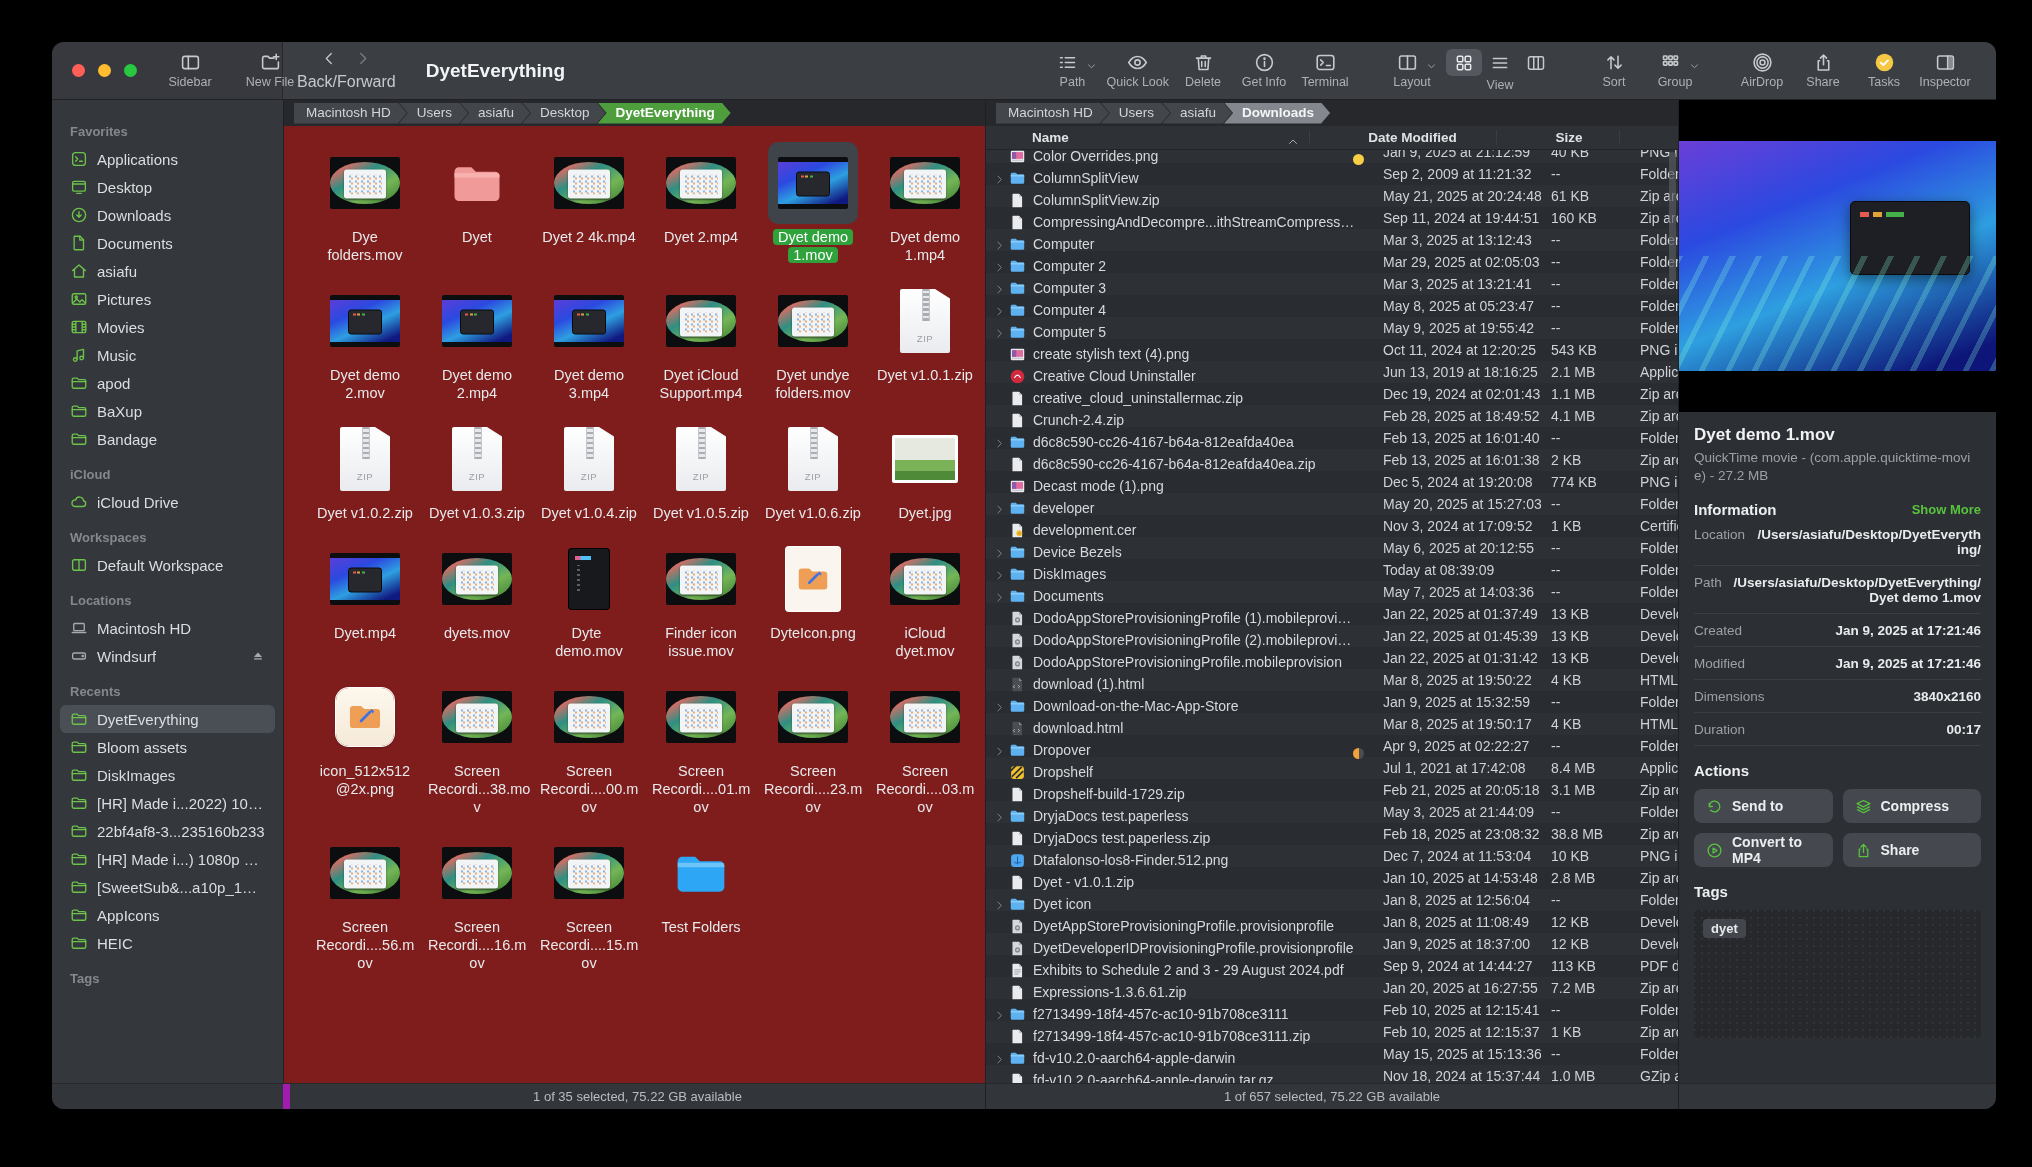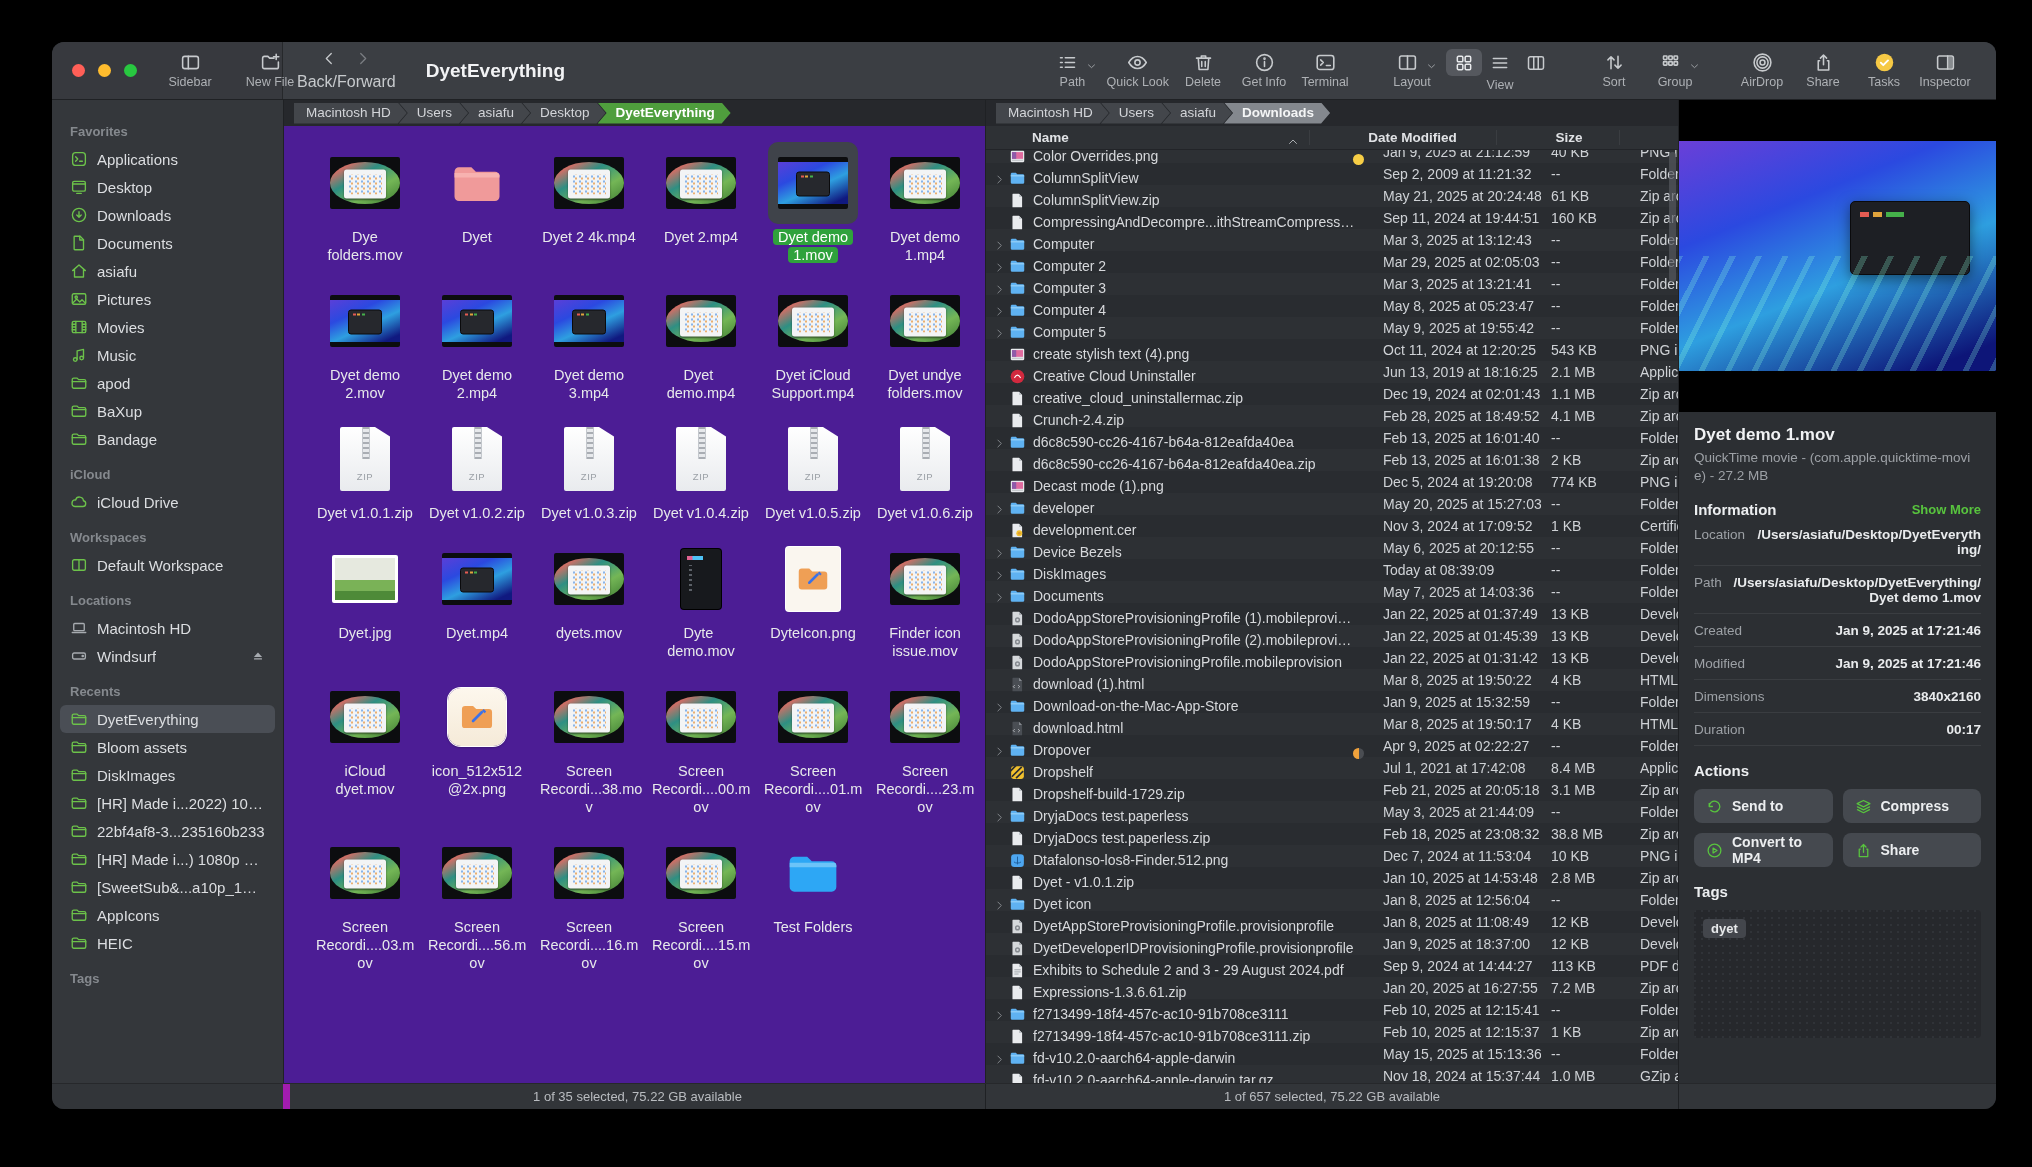--- a/index.html
+++ b/index.html
@@ -50,21 +50,21 @@
   .pane-l { width:702px; flex-shrink:0; }
   .pane-r { width:693px; flex-shrink:0; }
   .crumbbar { height:26px; background:#26282c; display:flex; align-items:center; padding:0 10px; flex-shrink:0; }
   .crumb { font-size:13.5px; color:#d3d5d9; background:#43464b; padding:2.5px 16px 3.5px 18px; margin-left:-8px; white-space:nowrap;
            clip-path:polygon(0 0, calc(100% - 9px) 0, 100% 50%, calc(100% - 9px) 100%, 0 100%, 9px 50%); }
   .crumb:first-child { margin-left:0; clip-path:polygon(0 0, calc(100% - 9px) 0, 100% 50%, calc(100% - 9px) 100%, 0 100%); padding-left:12px; }
   .crumb.act-green { background:#4f9e3d; color:#fff; font-weight:700; }
   .crumb.act-gray { background:#84888e; color:#f4f5f6; font-weight:700; }
 
   
-  .gridwrap { flex:1; overflow:hidden; padding:16px 0 0 26px; background:#4c1d95; }
+  .gridwrap { flex:1; overflow:hidden; padding:16px 0 0 26px; background:#7f1d1d; }
   .grid { display:grid; grid-template-columns:repeat(6,110px); column-gap:2px; row-gap:16px; }
   .gitem { width:110px; display:flex; flex-direction:column; align-items:center; }
   .gthumb { height:82px; display:flex; align-items:center; justify-content:center; padding:6px 10px; border-radius:10px; }
   .gitem.sel .gthumb { background:#3f434a; }
   .glabel { margin-top:4px; font-size:14.5px; line-height:18px; color:#e7e9eb; text-align:center; max-width:108px; word-wrap:break-word; }
   .glabel .pill { border-radius:4px; padding:0 5px; box-decoration-break:clone; -webkit-box-decoration-break:clone; }
   .gitem.sel .glabel .pill { background:#2fa23c; color:#fff; }
 
   .tmov { width:70px; height:52px; background:#0c0d0f; border-radius:2px; display:flex; align-items:center; justify-content:center; }
   .timg { width:70px; height:42px; position:relative; overflow:hidden; }
@@ -713,133 +713,123 @@
     <div class="glabel"><span class="pill">Dyet demo 3.mp4</span></div>
   </div>
   <div class="gitem">
     <div class="gthumb">
                 <div class="tmov">
                   <div class="timg light">
                     <span class="twin w"></span>
                   </div>
                 </div>
               </div>
-    <div class="glabel"><span class="pill">Dyet demo.mp4</span></div>
+    <div class="glabel"><span class="pill">Dyet iCloud Support.mp4</span></div>
   </div>
   <div class="gitem">
     <div class="gthumb">
                 <div class="tmov">
                   <div class="timg light">
                     <span class="twin w"></span>
                   </div>
                 </div>
               </div>
-    <div class="glabel"><span class="pill">Dyet iCloud Support.mp4</span></div>
+    <div class="glabel"><span class="pill">Dyet undye folders.mov</span></div>
+  </div>
+  <div class="gitem">
+    <div class="gthumb">
+                <div class="tzip"></div>
+              </div>
+    <div class="glabel"><span class="pill">Dyet v1.0.1.zip</span></div>
+  </div>
+  <div class="gitem">
+    <div class="gthumb">
+                <div class="tzip"></div>
+              </div>
+    <div class="glabel"><span class="pill">Dyet v1.0.2.zip</span></div>
+  </div>
+  <div class="gitem">
+    <div class="gthumb">
+                <div class="tzip"></div>
+              </div>
+    <div class="glabel"><span class="pill">Dyet v1.0.3.zip</span></div>
+  </div>
+  <div class="gitem">
+    <div class="gthumb">
+                <div class="tzip"></div>
+              </div>
+    <div class="glabel"><span class="pill">Dyet v1.0.4.zip</span></div>
+  </div>
+  <div class="gitem">
+    <div class="gthumb">
+                <div class="tzip"></div>
+              </div>
+    <div class="glabel"><span class="pill">Dyet v1.0.5.zip</span></div>
+  </div>
+  <div class="gitem">
+    <div class="gthumb">
+                <div class="tzip"></div>
+              </div>
+    <div class="glabel"><span class="pill">Dyet v1.0.6.zip</span></div>
+  </div>
+  <div class="gitem">
+    <div class="gthumb">
+                <div class="tjpg">
+                  <div class="in"></div>
+                </div>
+              </div>
+    <div class="glabel"><span class="pill">Dyet.jpg</span></div>
+  </div>
+  <div class="gitem">
+    <div class="gthumb">
+                <div class="tmov">
+                  <div class="timg dark">
+                    <span class="twin d"></span>
+                  </div>
+                </div>
+              </div>
+    <div class="glabel"><span class="pill">Dyet.mp4</span></div>
   </div>
   <div class="gitem">
     <div class="gthumb">
                 <div class="tmov">
                   <div class="timg light">
                     <span class="twin w"></span>
                   </div>
                 </div>
               </div>
-    <div class="glabel"><span class="pill">Dyet undye folders.mov</span></div>
-  </div>
-  <div class="gitem">
-    <div class="gthumb">
-                <div class="tzip"></div>
-              </div>
-    <div class="glabel"><span class="pill">Dyet v1.0.1.zip</span></div>
-  </div>
-  <div class="gitem">
-    <div class="gthumb">
-                <div class="tzip"></div>
-              </div>
-    <div class="glabel"><span class="pill">Dyet v1.0.2.zip</span></div>
-  </div>
-  <div class="gitem">
-    <div class="gthumb">
-                <div class="tzip"></div>
-              </div>
-    <div class="glabel"><span class="pill">Dyet v1.0.3.zip</span></div>
-  </div>
-  <div class="gitem">
-    <div class="gthumb">
-                <div class="tzip"></div>
-              </div>
-    <div class="glabel"><span class="pill">Dyet v1.0.4.zip</span></div>
-  </div>
-  <div class="gitem">
-    <div class="gthumb">
-                <div class="tzip"></div>
-              </div>
-    <div class="glabel"><span class="pill">Dyet v1.0.5.zip</span></div>
-  </div>
-  <div class="gitem">
-    <div class="gthumb">
-                <div class="tzip"></div>
-              </div>
-    <div class="glabel"><span class="pill">Dyet v1.0.6.zip</span></div>
-  </div>
-  <div class="gitem">
-    <div class="gthumb">
-                <div class="tjpg">
-                  <div class="in"></div>
-                </div>
-              </div>
-    <div class="glabel"><span class="pill">Dyet.jpg</span></div>
-  </div>
-  <div class="gitem">
-    <div class="gthumb">
-                <div class="tmov">
-                  <div class="timg dark">
-                    <span class="twin d"></span>
-                  </div>
-                </div>
-              </div>
-    <div class="glabel"><span class="pill">Dyet.mp4</span></div>
+    <div class="glabel"><span class="pill">dyets.mov</span></div>
+  </div>
+  <div class="gitem">
+    <div class="gthumb">
+                <div class="portrait"></div>
+              </div>
+    <div class="glabel"><span class="pill">Dyte demo.mov</span></div>
   </div>
   <div class="gitem">
     <div class="gthumb">
                 <div class="tmov">
                   <div class="timg light">
                     <span class="twin w"></span>
                   </div>
                 </div>
               </div>
-    <div class="glabel"><span class="pill">dyets.mov</span></div>
-  </div>
-  <div class="gitem">
-    <div class="gthumb">
-                <div class="portrait"></div>
-              </div>
-    <div class="glabel"><span class="pill">Dyte demo.mov</span></div>
+    <div class="glabel"><span class="pill">Finder icon issue.mov</span></div>
   </div>
   <div class="gitem">
     <div class="gthumb">
                 <div class="appcard">
                   <svg width="36" height="36" viewBox="0 0 24 24">
                     <path fill="#ef9f55" d="M2.5 7a2 2 0 0 1 2-2h5l2 2h8a2 2 0 0 1 2 2v8a2 2 0 0 1-2 2h-15a2 2 0 0 1-2-2V7z"></path>
                     <path stroke="#3b72e8" stroke-width="1.7" stroke-linecap="round" d="M9.5 14.5L15 9" fill="none"></path>
                     <path fill="#3b72e8" d="M15.2 8l1.6 1.6 1-1L16.2 7z"></path>
                   </svg>
                 </div>
               </div>
     <div class="glabel"><span class="pill">DyteIcon.png</span></div>
-  </div>
-  <div class="gitem">
-    <div class="gthumb">
-                <div class="tmov">
-                  <div class="timg light">
-                    <span class="twin w"></span>
-                  </div>
-                </div>
-              </div>
-    <div class="glabel"><span class="pill">Finder icon issue.mov</span></div>
   </div>
   <div class="gitem">
     <div class="gthumb">
                 <div class="tmov">
                   <div class="timg light">
                     <span class="twin w"></span>
                   </div>
                 </div>
               </div>
     <div class="glabel"><span class="pill">iCloud dyet.mov</span></div>

